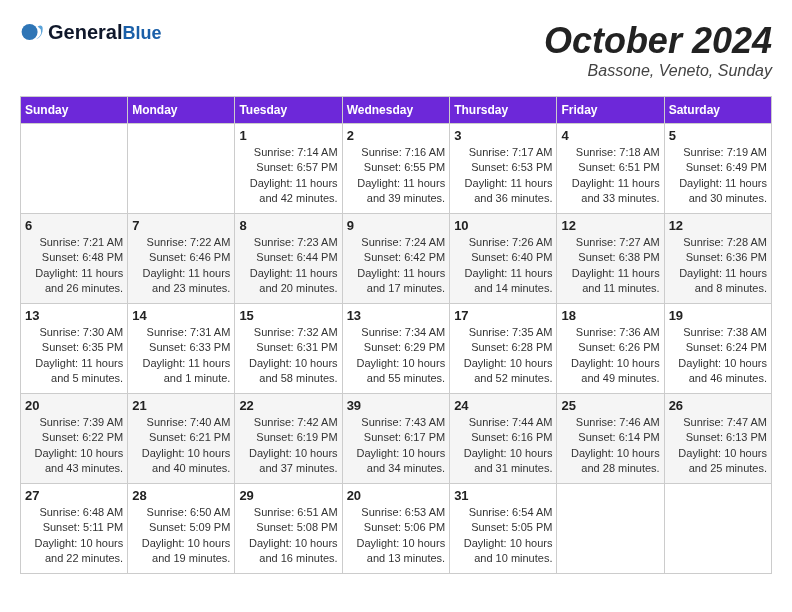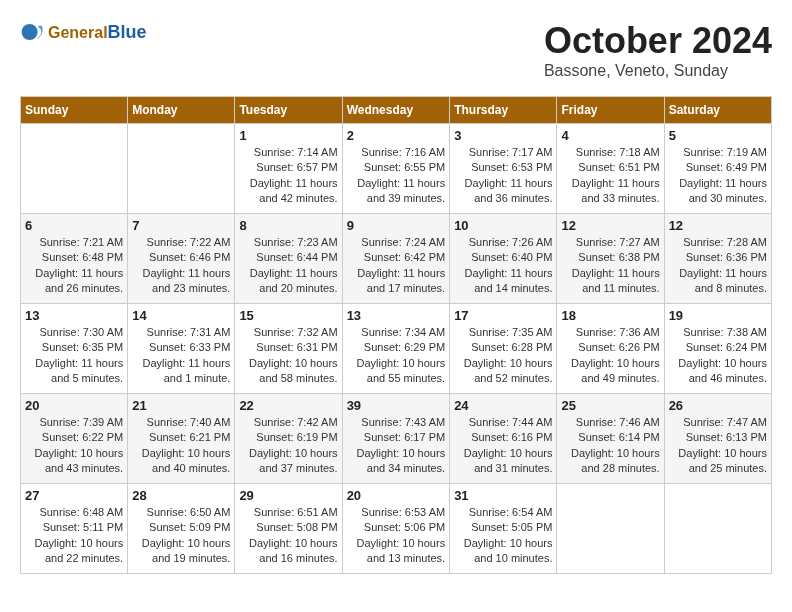--- a/index.html
+++ b/index.html
@@ -19,37 +19,39 @@
     .logo {
       display: flex;
       align-items: center;
       gap: 4px;
     }
     .logo-icon {
       width: 24px;
       height: 24px;
     }
     .title-block {
+      text-align: right;
+      font-style: italic;
     }
     .month-title {
       font-size: 36px;
       font-weight: bold;
       color: #222;
     }
     .location {
       font-size: 16px;
       color: #444;
     }
     .calendar {
       width: 100%;
       border-collapse: collapse;
       font-size: 11px;
     }
     .calendar th {
-      background-color: #a16207;
+      background-color: #6d28d9;
       color: #fff;
       padding: 6px 4px;
       text-align: left;
       font-size: 12px;
       border: 1px solid #ccc;
     }
     .calendar td {
       vertical-align: top;
       padding: 4px;
       border: 1px solid #ccc;
@@ -78,21 +80,21 @@
 </head>
 <body>
 
 <div class="header">
   <div class="logo">
     <svg class="logo-icon" viewBox="0 0 30 30" xmlns="http://www.w3.org/2000/svg">
       <circle cx="12" cy="15" r="10" fill="#2e75b6"></circle>
       <path d="M22 8 Q30 4 28 15 Q26 22 20 24 Q28 20 26 12 Z" fill="#5ba3d9"></path>
     </svg>
     <div>
-      <span style="font-size:16px;font-weight:bold;color:#a16207;">General</span><span style="font-size:18px;font-weight:bold;color:#1a5fa8;">Blue</span>
+      <span style="font-size:20px;font-weight:bold;color:#0f172a;">General</span><span style="font-size:18px;font-weight:bold;color:#1a5fa8;">Blue</span>
     </div>
   </div>
   <div class="title-block">
     <div class="month-title">October 2024</div>
     <div class="location">Bassone, Veneto, Sunday</div>
   </div>
 </div>
 
 <table class="calendar">
   <thead>

